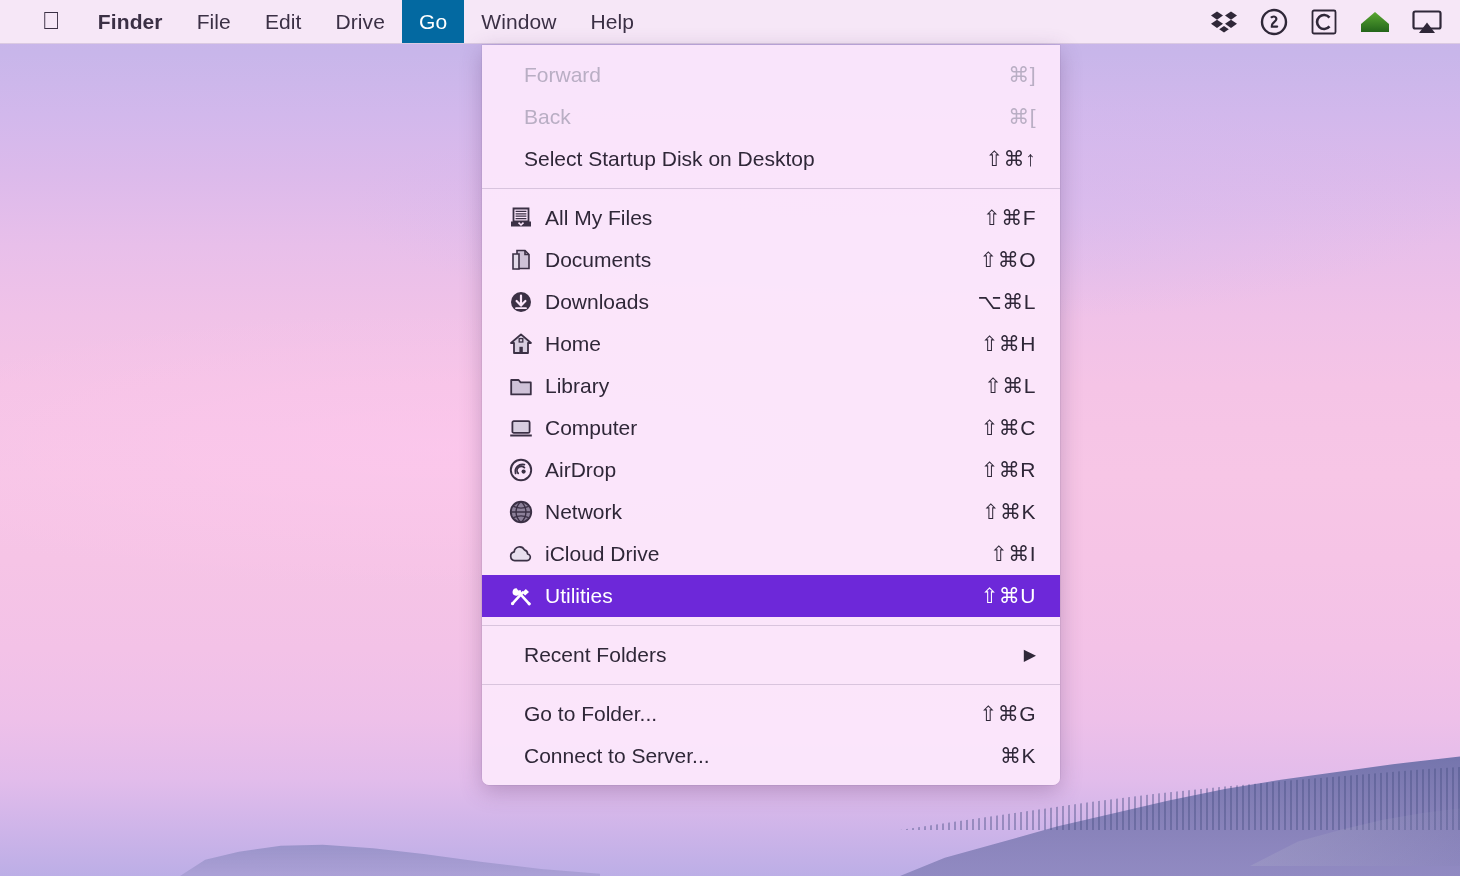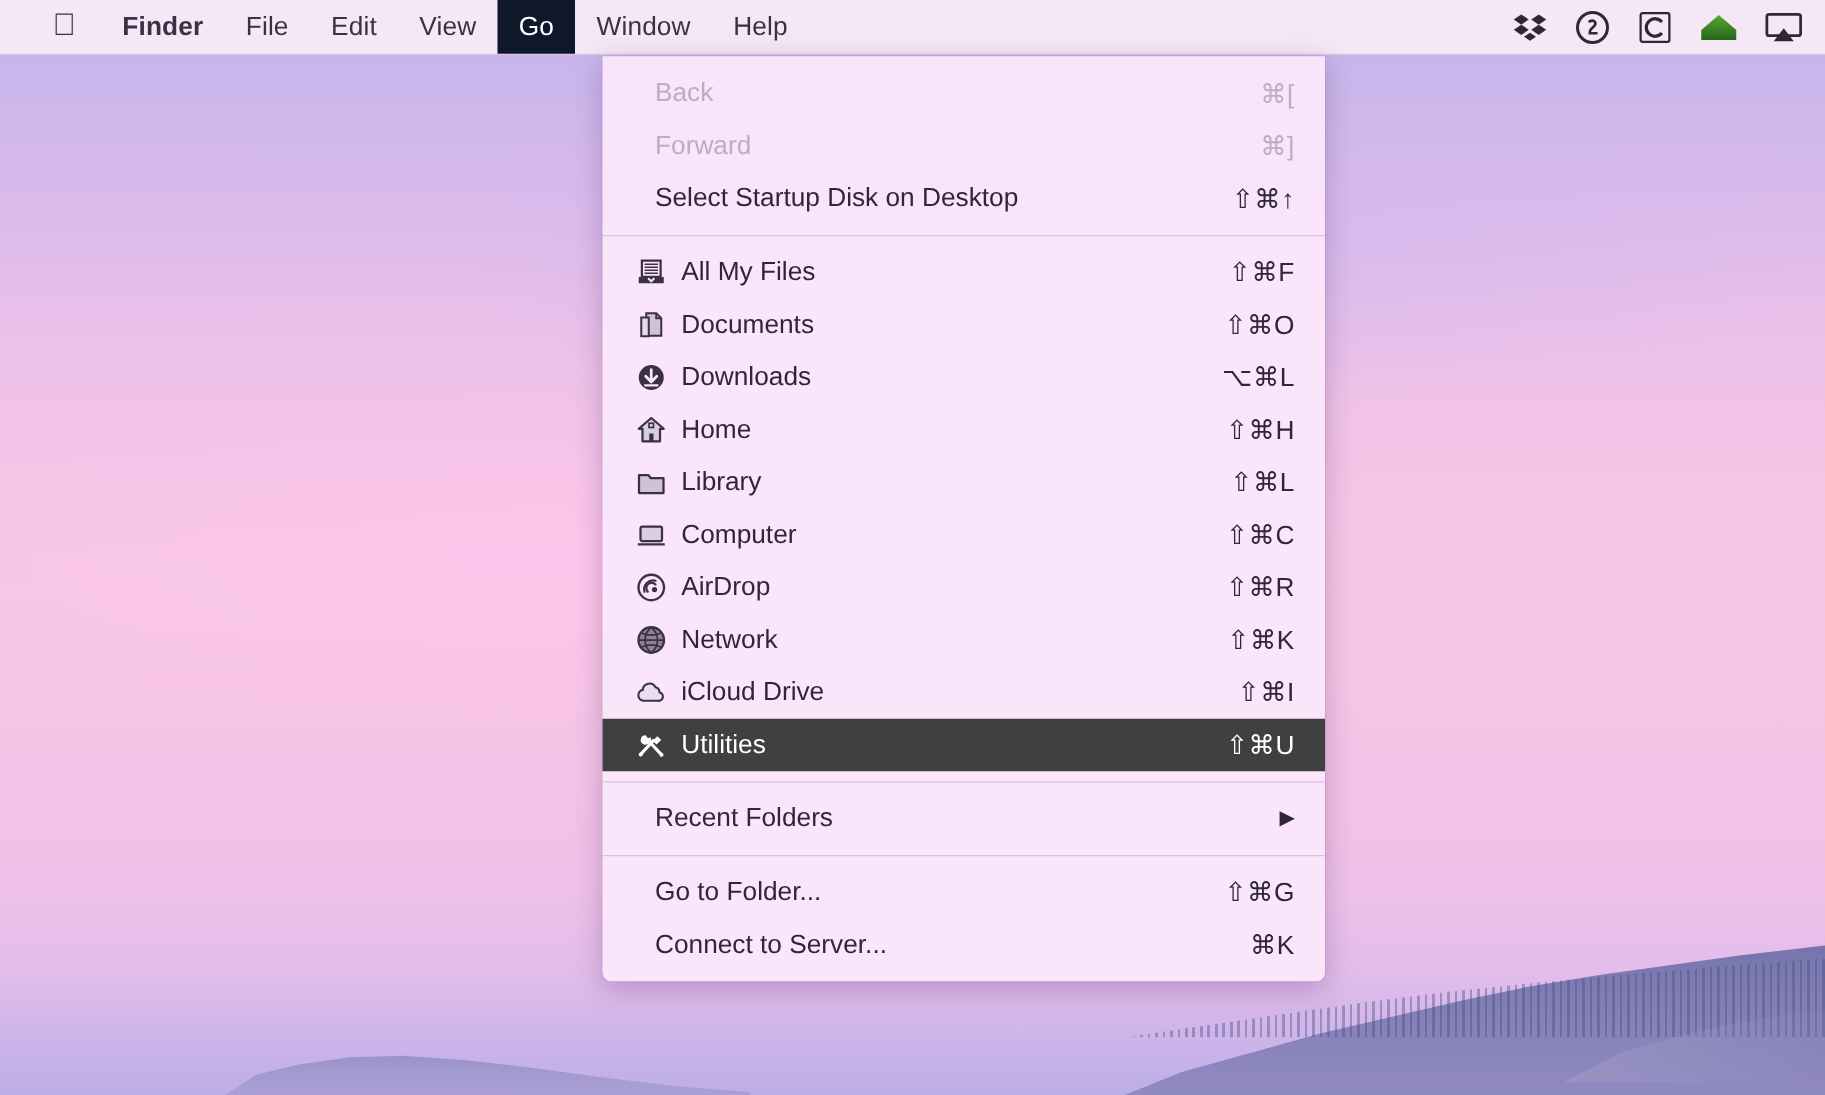--- a/index.html
+++ b/index.html
@@ -91,21 +91,21 @@
     display: flex; align-items: center;
     padding: 4px 17px;
     font-size: 21px;
     color: #3b3045;
     white-space: nowrap;
     letter-spacing: .1px;
   }
   .mb-item.apple { padding: 0 20px 0 42px; }
   .mb-item.bold { font-weight: bold; }
   .mb-item.active {
-    background: #0f172a;
+    background: #0369a1;
     color: #ffffff;
   }
   .apple-glyph { font-size: 25px; line-height: 1; color: #3b3045; display:block; margin-top:-3px;}
 
   .status-icon { display: flex; align-items: center; justify-content: center; color: #2f2738; }
 
   
   #go-menu {
     position: absolute;
     left: 482px; top: 45px;
@@ -121,21 +121,21 @@
   }
   .menu-row {
     position: relative;
     display: flex; align-items: center;
     height: 42px;
     padding: 0 24px 0 24px;
     box-sizing: border-box;
     white-space: nowrap;
   }
   .menu-row.disabled { color: #b9aec4; }
-  .menu-row.selected { background: #404040; color: #ffffff; }
+  .menu-row.selected { background: #6d28d9; color: #ffffff; }
   .m-icon {
     width: 30px; min-width: 30px; height: 26px;
     margin-right: 9px;
     display: flex; align-items: center; justify-content: center;
   }
   .m-label { flex: 0 1 auto; }
   .m-key {
     margin-left: auto;
     letter-spacing: .5px;
     font-variant-numeric: tabular-nums;
@@ -169,21 +169,21 @@
     <div class="mb-item bold">
       <span>Finder</span>
     </div>
     <div class="mb-item">
       <span>File</span>
     </div>
     <div class="mb-item">
       <span>Edit</span>
     </div>
     <div class="mb-item">
-      <span>View</span>
+      <span>Drive</span>
     </div>
     <div class="mb-item active">
       <span>Go</span>
     </div>
     <div class="mb-item">
       <span>Window</span>
     </div>
     <div class="mb-item">
       <span>Help</span>
     </div>
@@ -235,26 +235,26 @@
         <path d="M15 13.5 L23 24 L7 24 Z" fill="#2f2738"></path>
       </svg>
     </span>
   </div>
 </div>
 
 <div id="go-menu">
 
   <div>
     <div class="menu-row disabled no-icon-pad">
+      <span class="m-label">Forward</span>
+      <span class="m-key">⌘]</span>
+    </div>
+    <div class="menu-row disabled no-icon-pad">
       <span class="m-label">Back</span>
       <span class="m-key">⌘[</span>
-    </div>
-    <div class="menu-row disabled no-icon-pad">
-      <span class="m-label">Forward</span>
-      <span class="m-key">⌘]</span>
     </div>
     <div class="menu-row no-icon-pad">
       <span class="m-label">Select Startup Disk on Desktop</span>
       <span class="m-key">⇧⌘↑</span>
     </div>
   </div>
 
   <div class="menu-sep"></div>
 
   <div>

